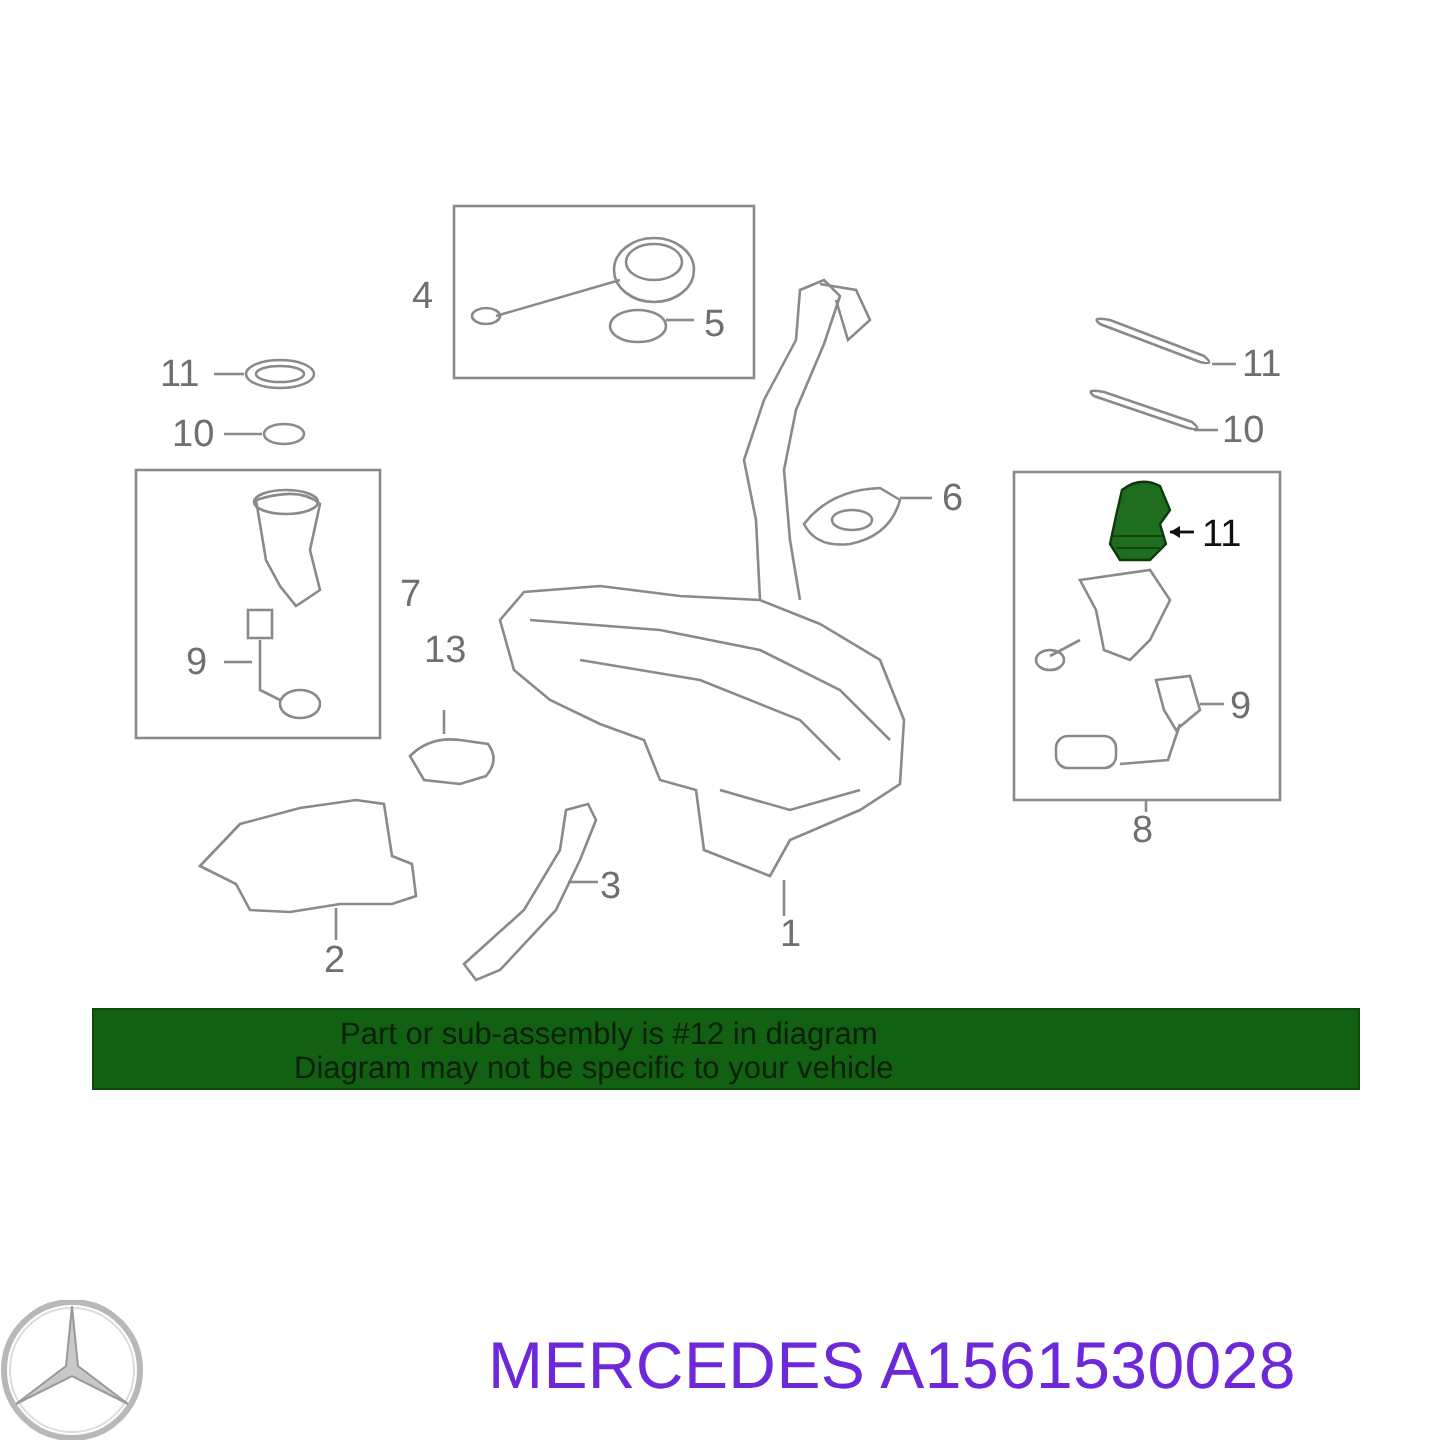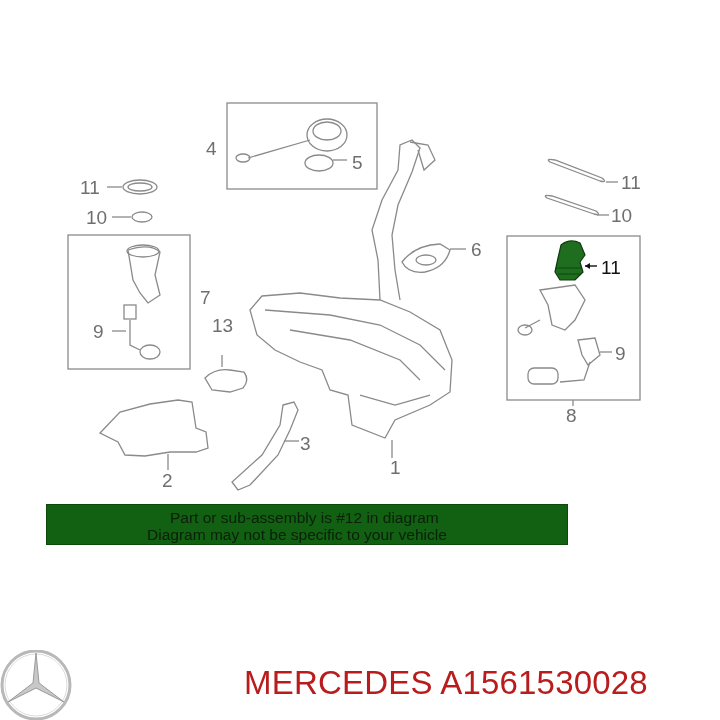--- a/index.html
+++ b/index.html
@@ -1,24 +1,24 @@
 <!DOCTYPE html>
 <html><head>
   <meta charset="utf-8">
   <style>
     html, body { margin: 0; padding: 0; background: #ffffff; }
     body { width: 720px; height: 720px; position: relative; overflow: hidden; font-family: "Liberation Sans", sans-serif; }
     .diagram { position: absolute; left: 0; top: 0; width: 720px; height: 500px; }
     .callout { position: absolute; font-size: 19px; color: #6f6f6f; line-height: 1; font-family: "Liberation Sans", sans-serif; }
     .callout.hl { color: #111; font-weight: normal; }
-    .banner { position: absolute; left: 46px; top: 504px; width: 522px; height: 41px; background: #126012; border: 1px solid #0c4a0c; box-sizing: border-box; }
+    .banner { position: absolute; left: 46px; top: 504px; width: 634px; height: 41px; background: #126012; border: 1px solid #0c4a0c; box-sizing: border-box; }
     .banner .line { position: absolute; width: 100%; text-align: left; font-size: 15.5px; color: #0b200b; line-height: 1; white-space: nowrap; }
     .banner .l1 { top: 5px; left: 123px; }
     .banner .l2 { top: 22px; left: 100px; }
-    .footer-title { position: absolute; left: 244px; top: 664px; font-size: 33px; color: #b91c1c; letter-spacing: 0.2px; white-space: nowrap; text-align: center; }
+    .footer-title { position: absolute; left: 244px; top: 664px; font-size: 33px; color: #6d28d9; letter-spacing: 0.2px; white-space: nowrap; text-align: center; }
     .logo { position: absolute; left: 0; top: 650px; width: 76px; height: 70px; }
   </style>
 </head>
 <body>
 
 <div class="diagram">
   <svg width="720" height="500" viewBox="0 0 720 500">
     <g fill="none" stroke="#8a8a8a" stroke-width="1.3">
 
       <rect x="227" y="103" width="150" height="86"></rect>

